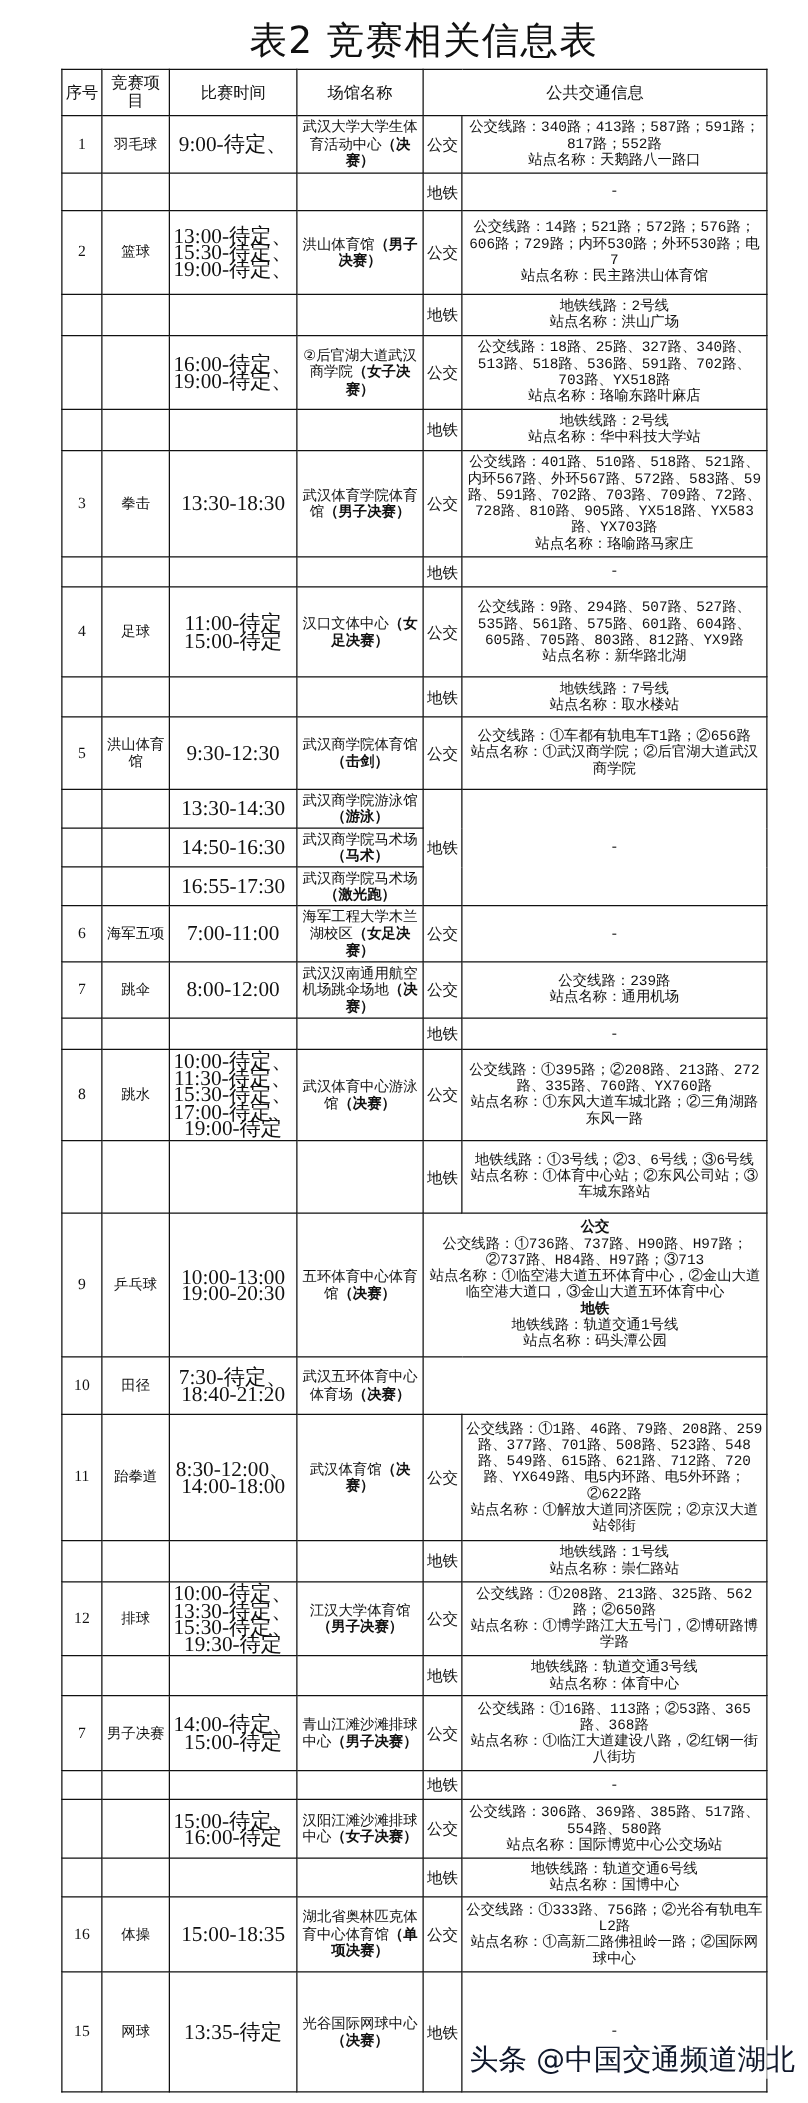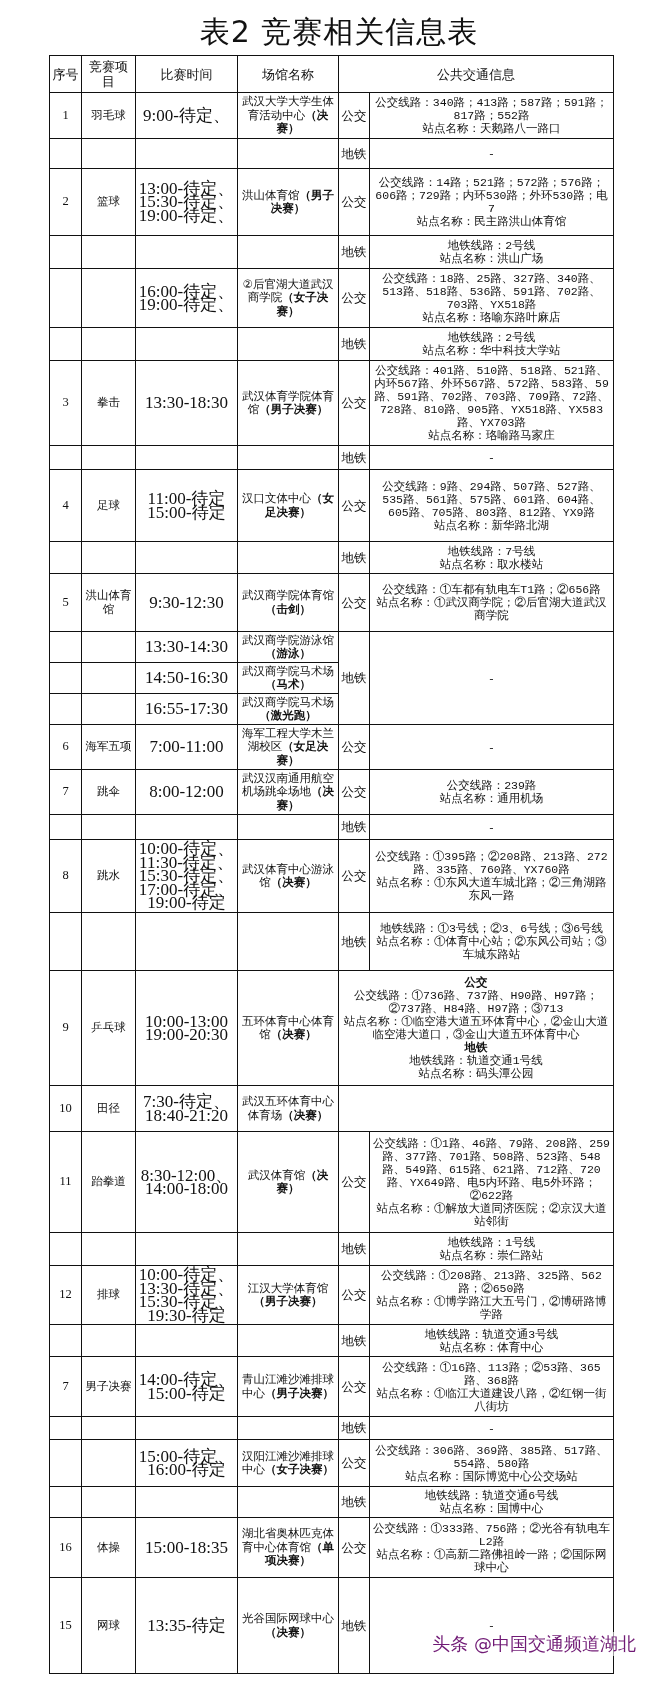--- a/index.html
+++ b/index.html
@@ -7,21 +7,21 @@
   .title{position:absolute;left:16px;top:12px;width:646px;text-align:center;font-size:30px;font-weight:normal;letter-spacing:1px;font-family:"DejaVu Sans",sans-serif;}
   table{position:absolute;left:49px;top:55px;border-collapse:collapse;table-layout:fixed;width:564px;}
   td,th{border:1.5px solid #111;text-align:center;vertical-align:middle;font-size:11.5px;line-height:13.5px;padding:1px 2px;font-weight:normal;overflow:hidden;}
   th{font-size:13px;line-height:15px;}
   .num{font-family:"Liberation Serif",serif;font-size:12.5px;}
   .time{font-family:Liberation Serif, serif;font-size:17px;line-height:13.5px;}
   .mode{font-size:12.5px;padding:0;}
   .info{font-size:11.5px;line-height:13px;padding:1px 3px;font-family:Liberation Mono, monospace;}
   b{font-weight:bold;}
   .line{display:block;}
-  .watermark{position:absolute;right:8px;top:1632px;font-size:18px;color:#701a75;background:rgba(255,255,255,0.6);padding:0 2px;}
+  .watermark{position:absolute;right:8px;top:1632px;font-size:23px;color:#0f172a;background:rgba(255,255,255,0.6);padding:0 2px;}
 </style>
 </head>
 <body>
 
 <div class="title">表2 竞赛相关信息表</div>
 
 <table>
   <colgroup>
     <col style="width:32px">
       <col style="width:54px">

